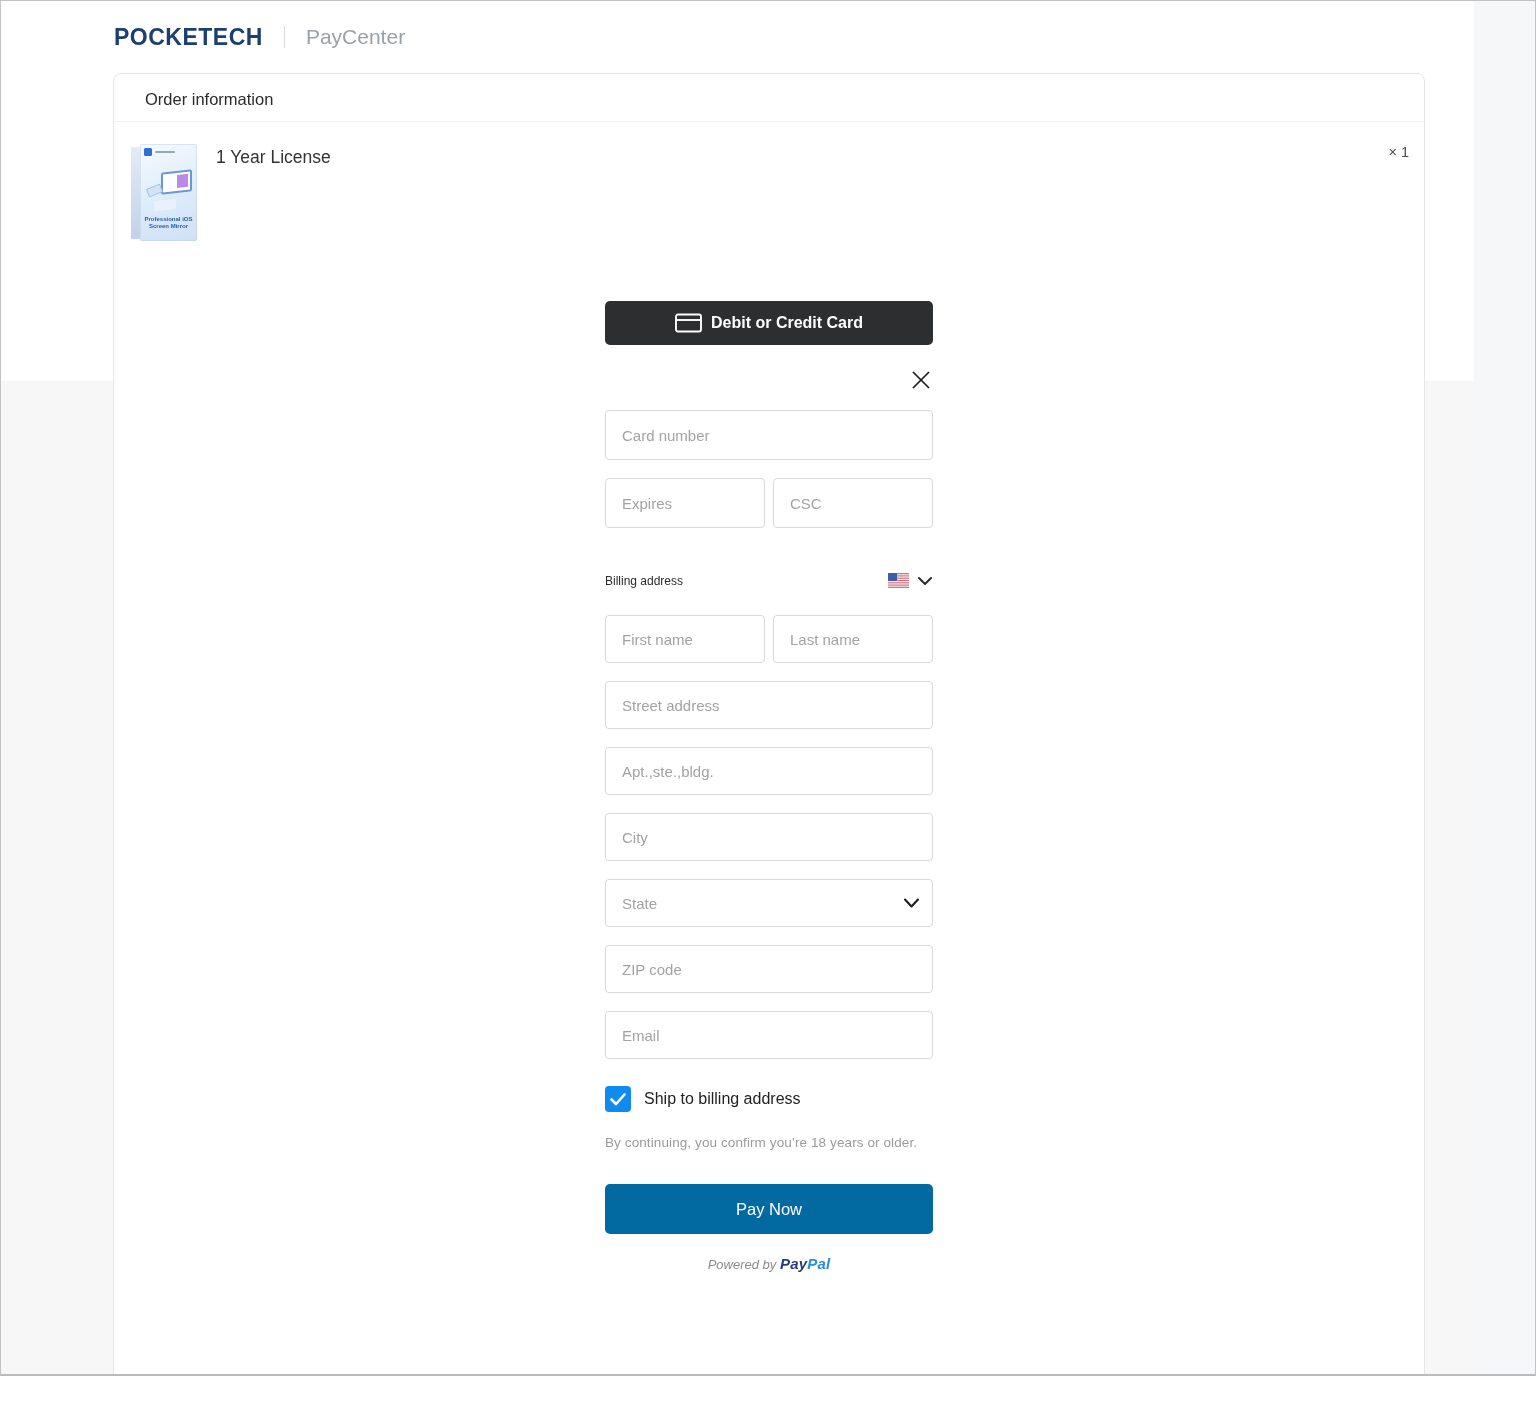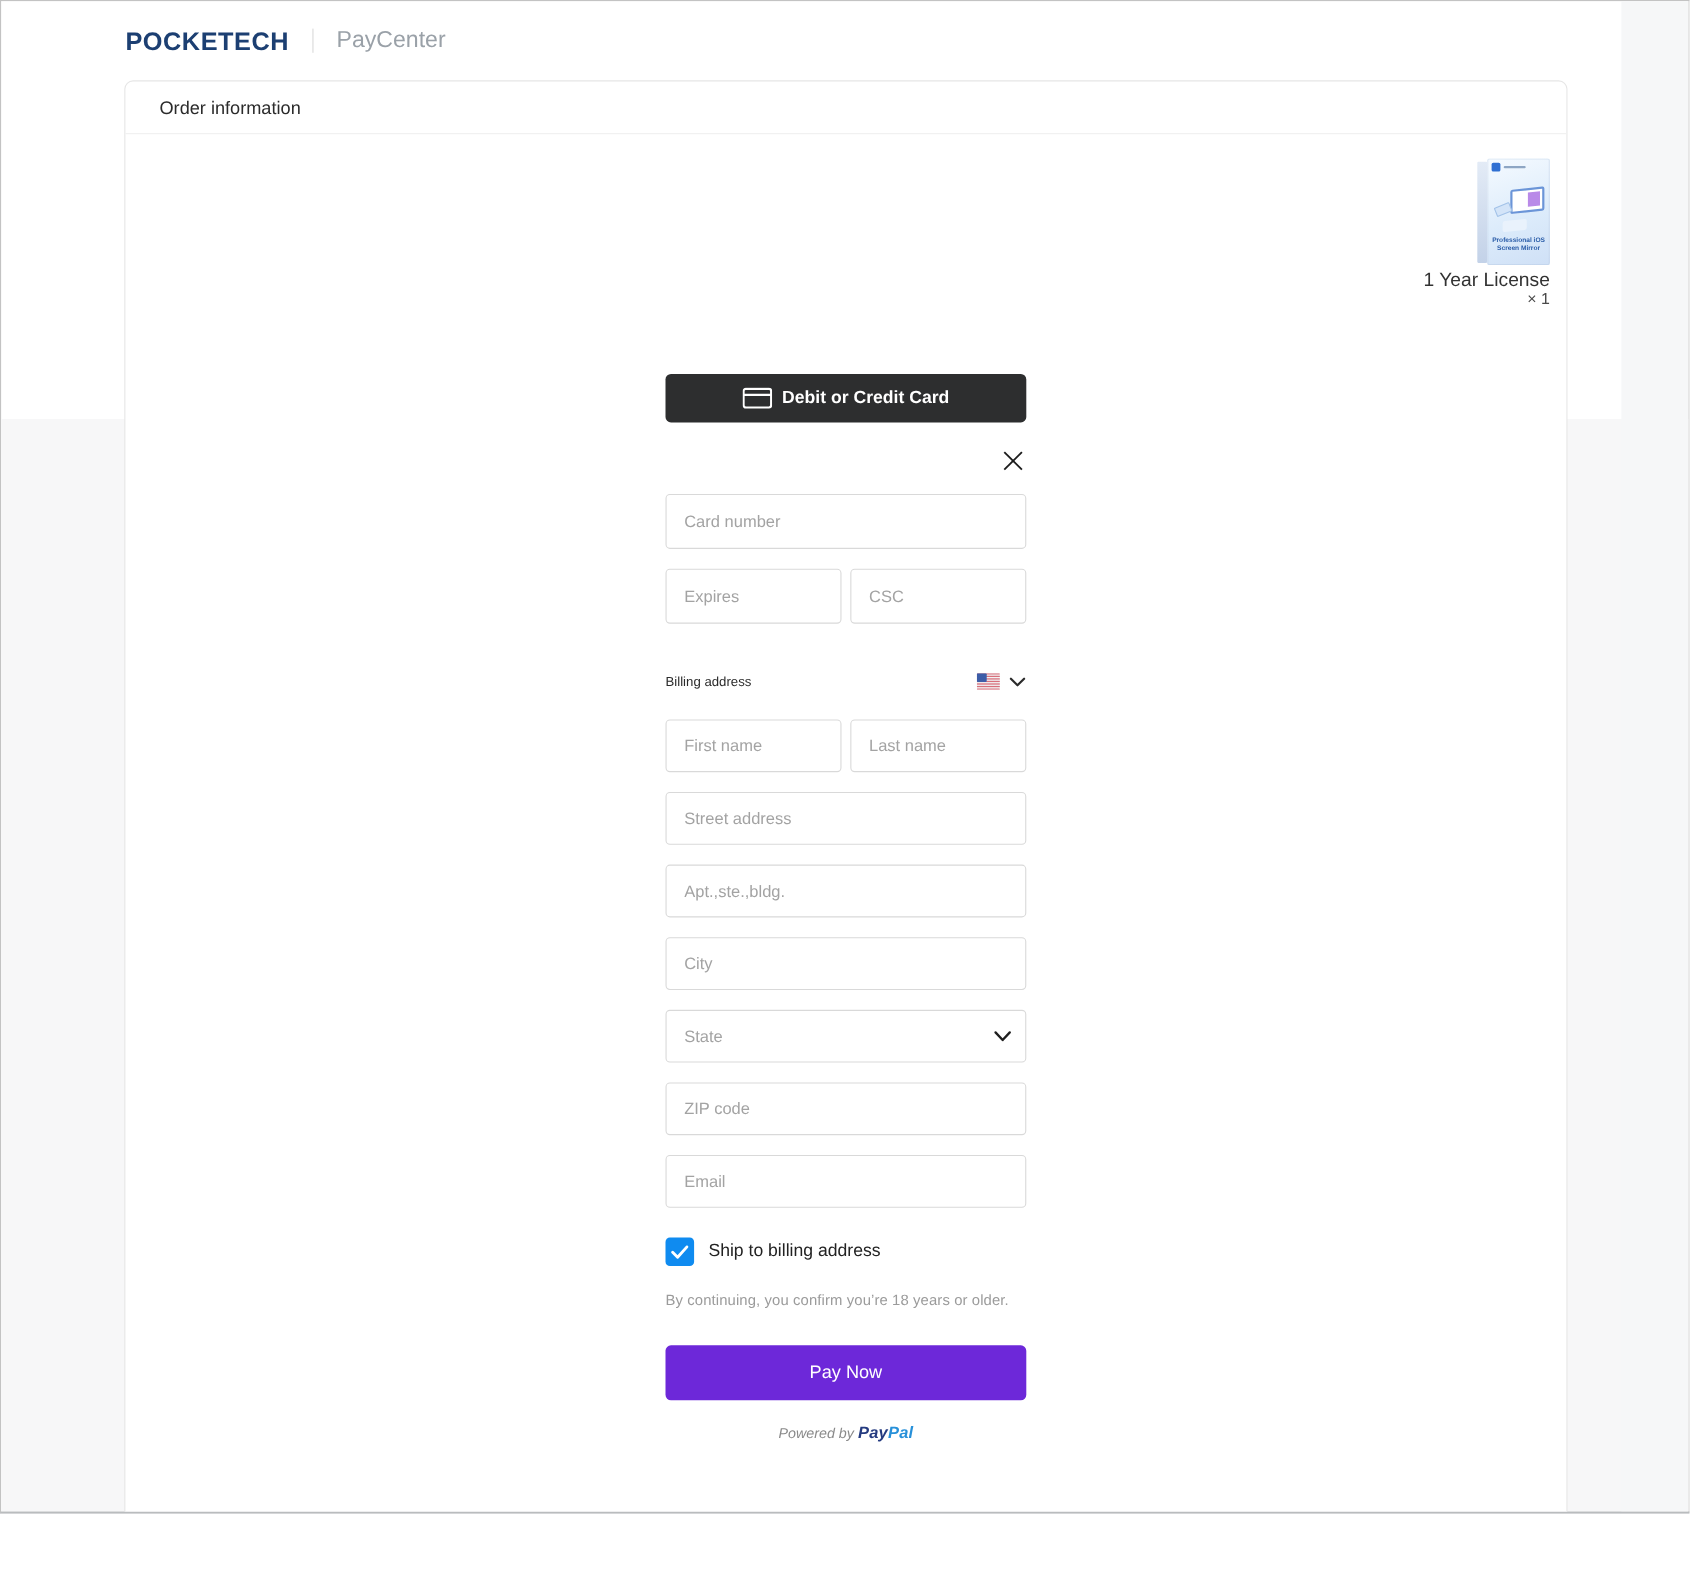--- a/index.html
+++ b/index.html
@@ -14,21 +14,21 @@
   .site-header { position:absolute; left:113px; top:20px; height:32px; display:flex; align-items:center; z-index:3; }
   .brand { font-size:23px; font-weight:800; letter-spacing:.5px; color:#1c3f72; }
   .brand-divider { width:1px; height:22px; background:#d9d9d9; margin:0 21px; }
   .product-name { font-size:21px; color:#9aa1a8; }
 
   
   .card { position:absolute; left:112px; top:72px; width:1312px; height:1360px; background:#fff; border:1px solid #e6e6e6; border-radius:8px 8px 0 0; z-index:2; }
   .card-header { padding:15px 15px 12px 15px; border-bottom:1px solid #f0f0f0; }
   .card-header-title { font-size:16.5px; color:#2b2b2b; line-height:20px;margin-left:16px; }
 
-  .product-row { display:flex; align-items:flex-end; padding:22px 15px 33px 17px;flex-direction:column; }
+  .product-row { display:flex; align-items:flex-start; padding:22px 15px 33px 17px; }
   .product-info { margin-left:19px; padding-top:3px; flex:1; }
   .product-title { font-size:17.5px; color:#333; line-height:20px; }
   .product-spec { font-size:14px; color:#9b9b9b; margin-top:11px; }
   .product-qty { font-size:14.5px; color:#4a4a4a; padding-top:0; }
 
   
   .pbox { position:relative; width:66px; height:97px; flex:0 0 auto; }
   .pbox-spine { position:absolute; left:0; top:3px; bottom:2px; width:9px; background:linear-gradient(#e3ebf6,#c3d2e8); border-radius:1px; }
   .pbox-front { position:absolute; left:9px; right:0; top:0; bottom:0; border-radius:2px; overflow:hidden;
     background:linear-gradient(160deg,#f5faff 0%,#ddecfb 55%,#cfe0f6 100%); box-shadow:0 0 0 1px rgba(175,195,220,.35) inset; }
@@ -67,21 +67,21 @@
   .billing-row { display:flex; justify-content:space-between; align-items:center; margin:27px 0 27px 0; }
   .billing-label { font-size:12px; color:#2b2b2b; }
   .country-select { display:flex; align-items:center; gap:8px; cursor:pointer; background:none; border:none; }
 
   .ship-row { display:flex; align-items:center; margin-top:27px; cursor:pointer; }
   .checkbox { width:26px; height:26px; background:#0f8bf0; border-radius:4px; display:flex; align-items:center; justify-content:center; flex:0 0 auto; }
   .ship-label { font-size:16px; color:#222; margin-left:13px; }
 
   .disclaimer { margin-top:23px; font-size:13.5px; color:#9b9b9b; letter-spacing:.1px; }
 
-  .pay-btn { margin-top:34px; width:328px; height:50px; background:#6d28d9; color:#fff; font-size:16.5px; border:none; border-radius:5px; cursor:pointer; font-family:inherit; }
+  .pay-btn { margin-top:34px; width:328px; height:50px; background:#0369a1; color:#fff; font-size:16.5px; border:none; border-radius:5px; cursor:pointer; font-family:inherit; }
 
   .powered { margin-top:21px; text-align:center; font-size:13px; color:#8a8a8a; font-style:italic; }
   .pp-logo { font-weight:bold; font-style:italic; font-size:15px; letter-spacing:.2px; }
   .pp-pay { color:#253b80; }
   .pp-pal { color:#2790d9; }
 </style>
 </head>
 <body>
 
 <div class="viewport">

